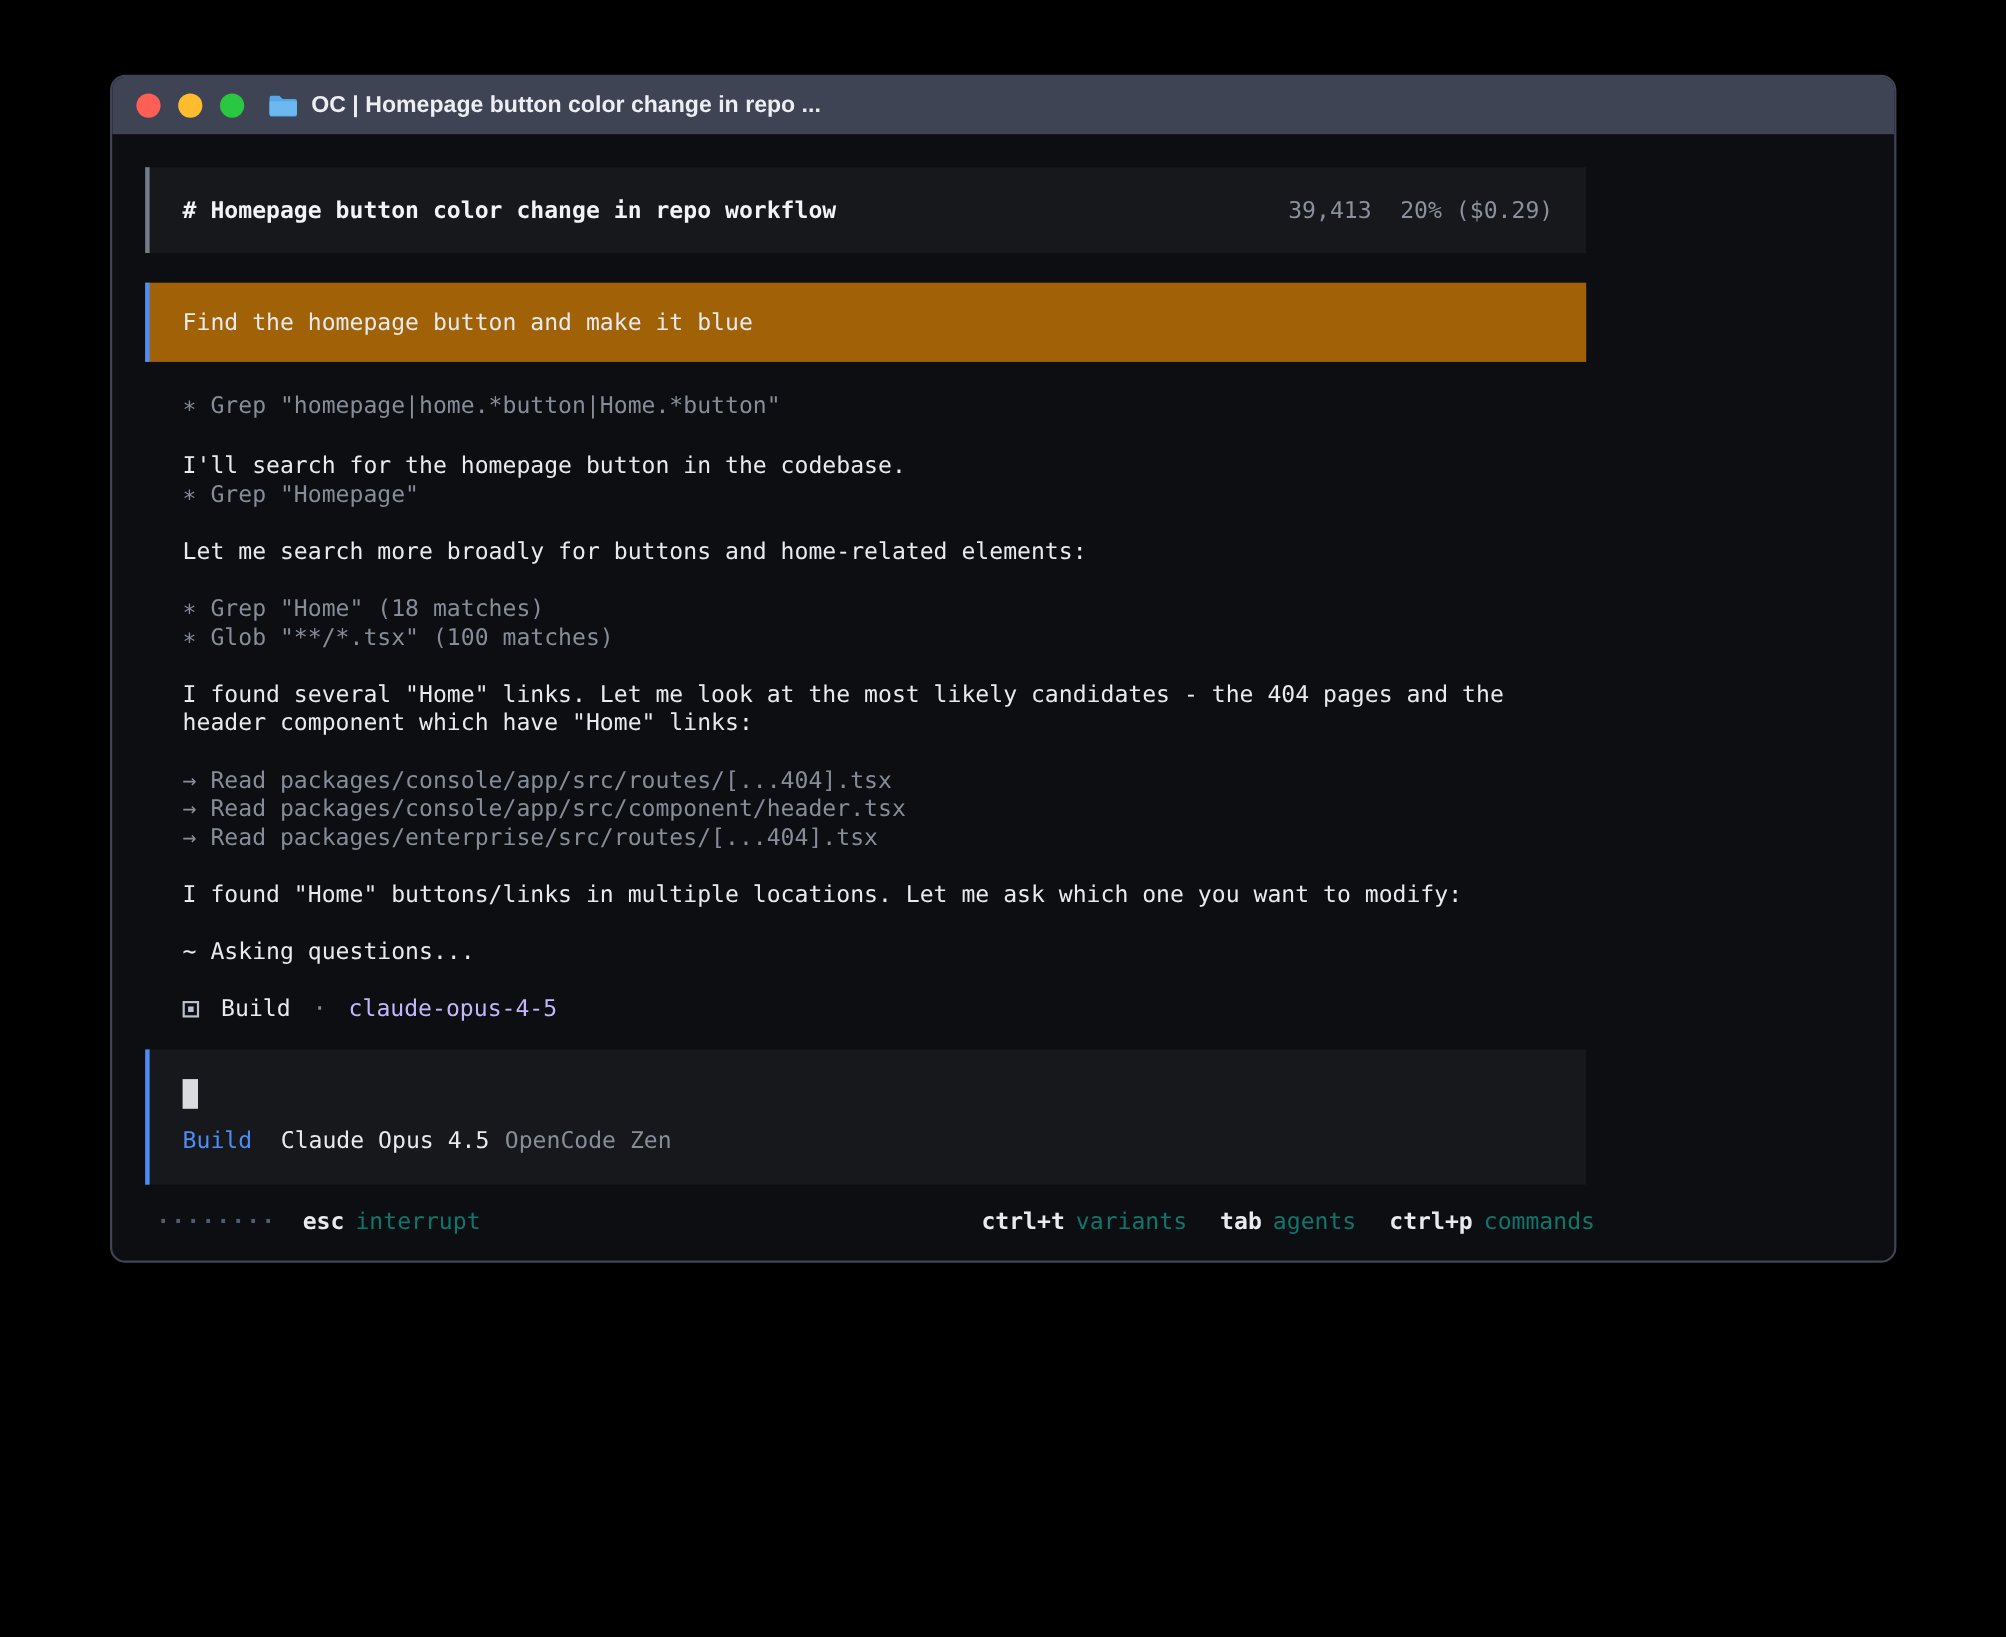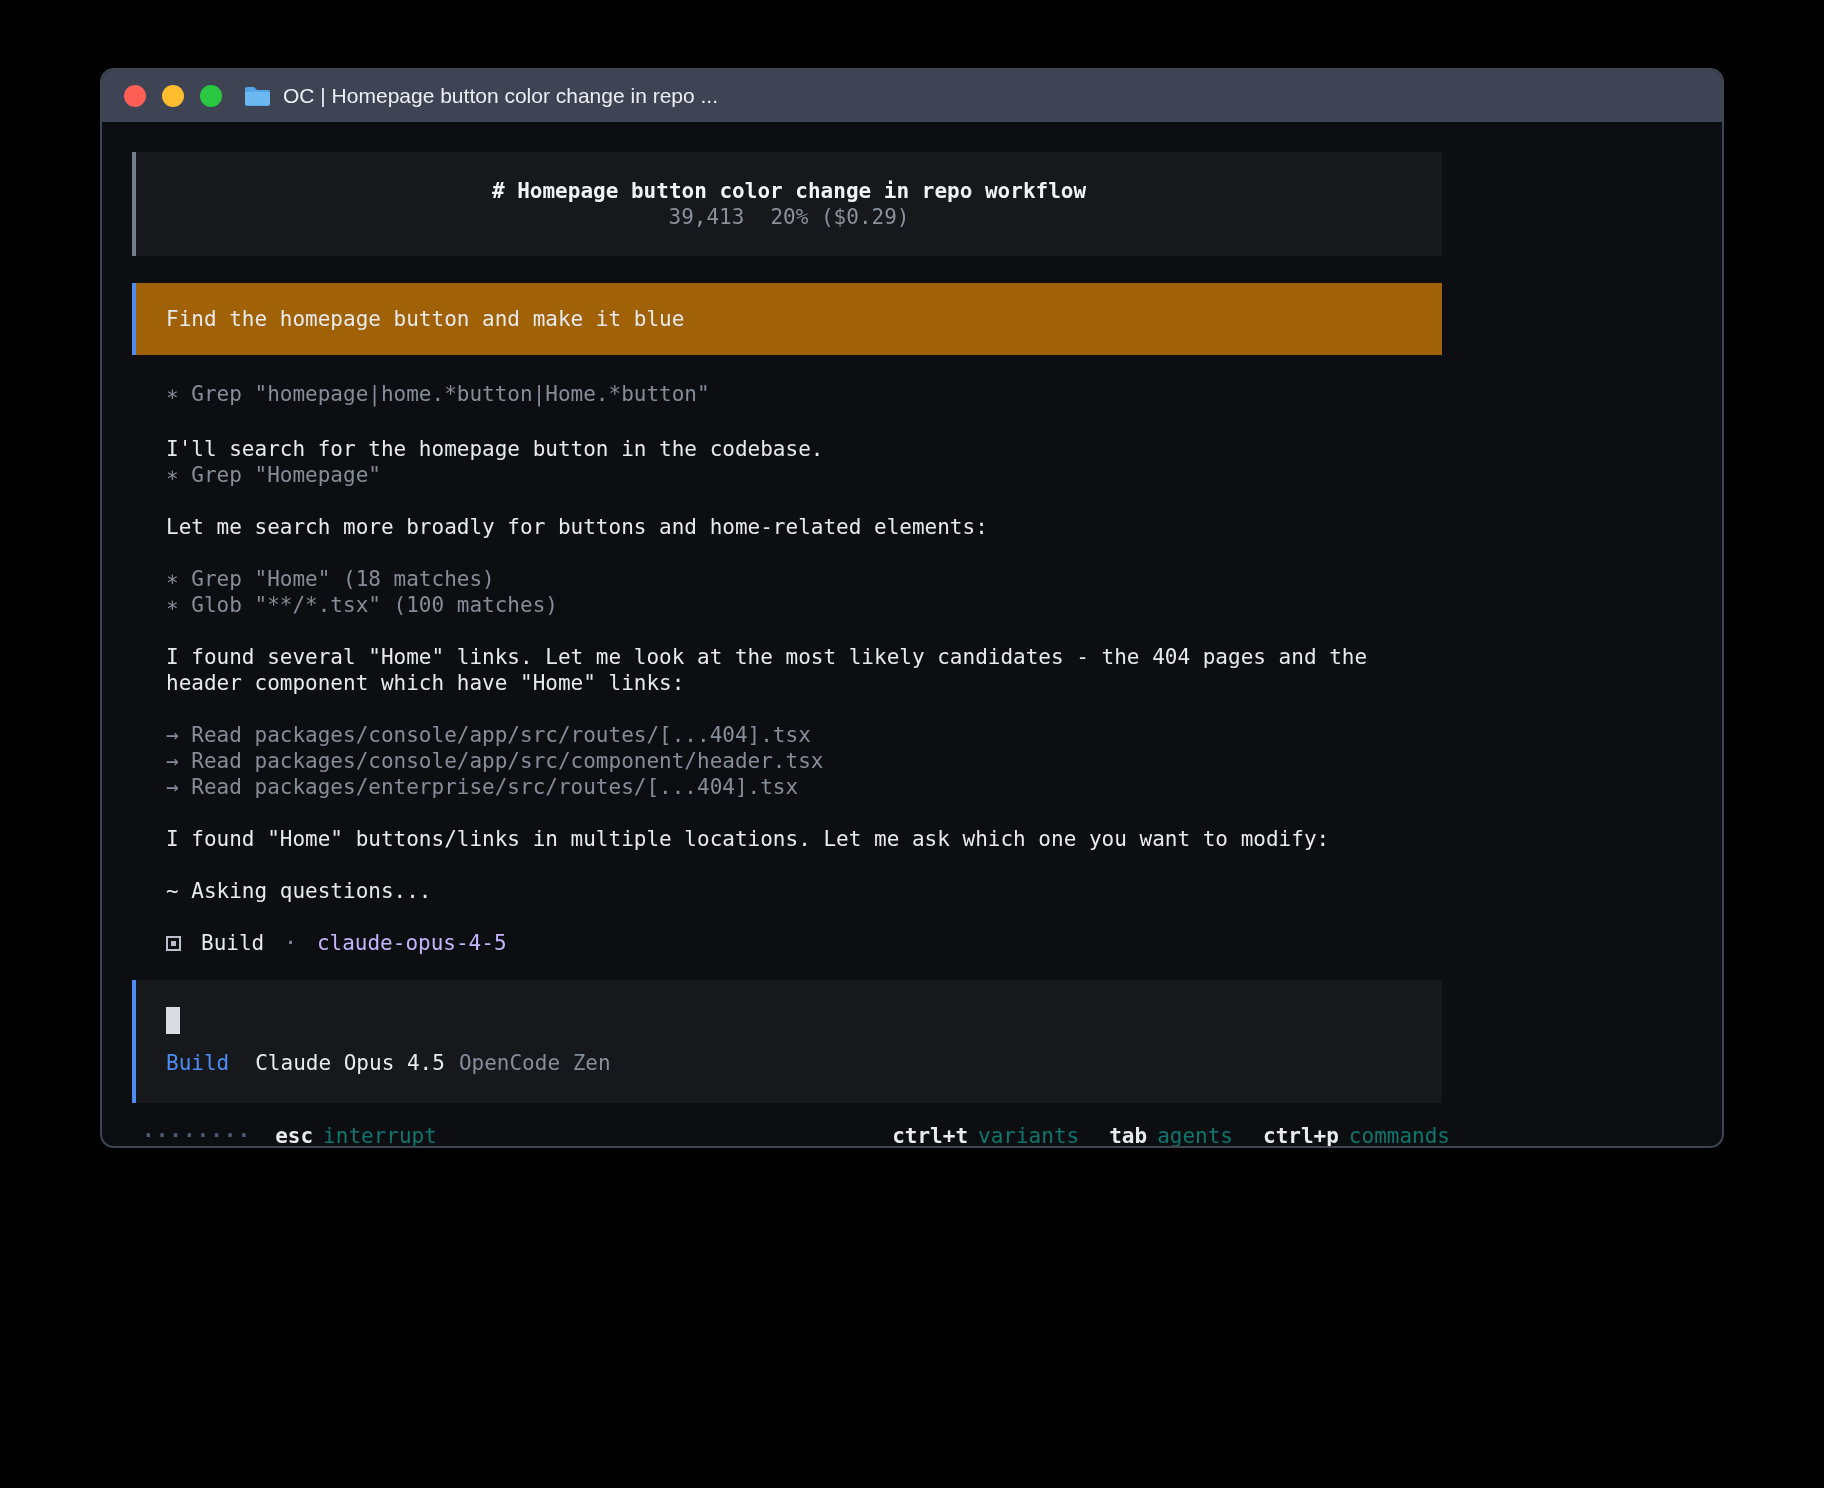--- a/index.html
+++ b/index.html
@@ -29,29 +29,29 @@
   .lights { display:flex; align-items:center; gap:16px; }
   .light { width:22px; height:22px; border-radius:50%; }
   .light.close { background:#ff5f57; }
   .light.min   { background:#febc2e; }
   .light.max   { background:#2ac840; }
   .tb-folder { margin-left:22px; display:flex; align-items:center; }
   .tb-title {
     margin-left:12px;
     color:#ecEEf3; color:#eceef3;
     font-family:"Liberation Sans", sans-serif;
-    font-weight:normal; font-size:21px;
+    font-weight:bold; font-size:21px;
     white-space:nowrap;
   }
   .content {
     padding:30px 0 0 30px;
   }
   .block {
     width:1310px;
-    font-size:21px; line-height:26px;flex-direction:column;
+    font-size:21px; line-height:26px;
   }
   .session-header {
     background:#17181b;
     border-left:4px solid #767d8a;
     padding:26px 30px;
     display:flex; justify-content:space-between; align-items:center;
   }
   .session-title { color:#f2f3f6; font-weight:bold; white-space:nowrap; }
   .session-stats { display:flex; gap:26px; color:#8a919d; white-space:nowrap; }
   .user-block {

